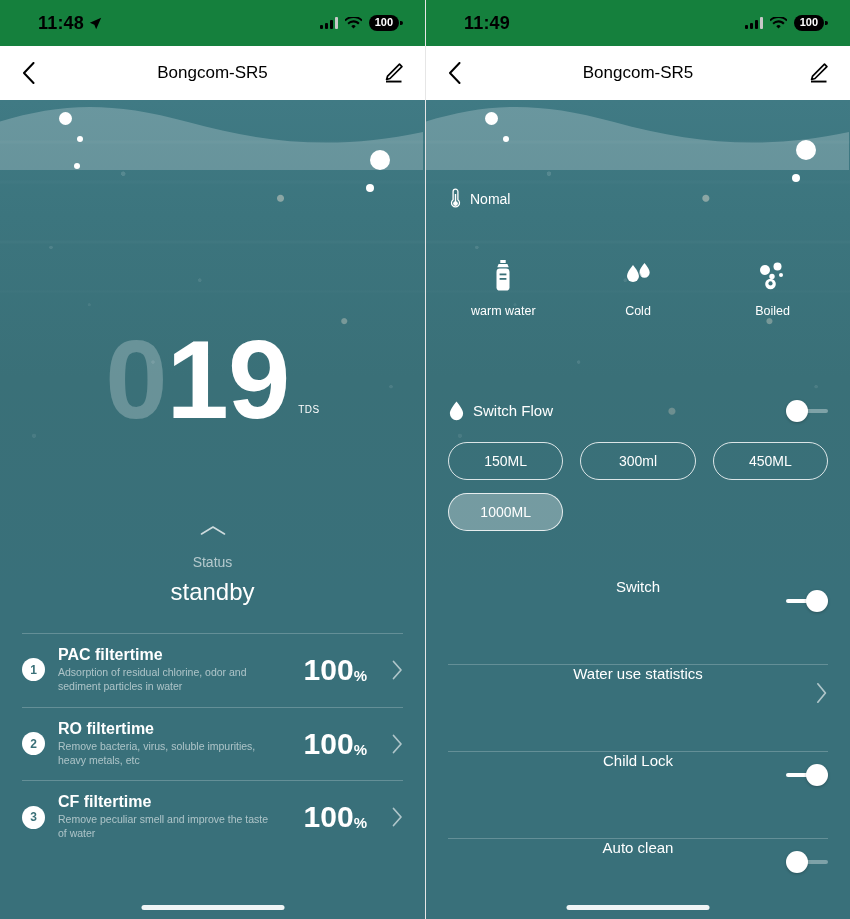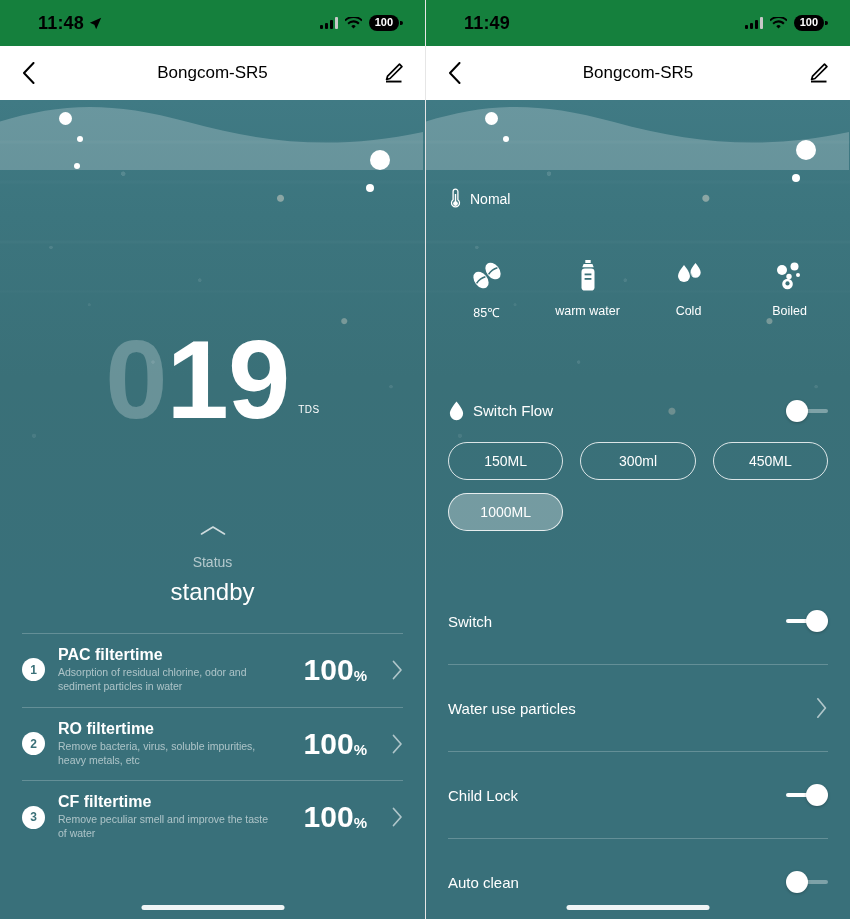--- a/index.html
+++ b/index.html
@@ -144,21 +144,21 @@
   }
   .vol-btn {
     height:38px; border:1px solid rgba(255,255,255,.82); border-radius:19px;
     display:flex; align-items:center; justify-content:center;
     font-size:14px; color:#fff; cursor:pointer; background:transparent;
   }
   .vol-btn.sel { background:rgba(255,255,255,.30); }
 
   .settings { position:absolute; left:22px; right:22px; top:478px; }
   .set-row {
-    height:86px; display:flex; align-items:center; cursor:pointer;
+    height:86px; display:flex; align-items:center; cursor:pointer;flex-direction:column;
   }
   .set-label { font-size:15px; color:#fff; }
   .set-right { margin-left:auto; display:flex; align-items:center; }
 
   .home-ind {
     position:absolute; bottom:9px; left:50%; transform:translateX(-50%);
     width:143px; height:5px; border-radius:3px; background:rgba(255,255,255,.92);
   }
 </style>
 </head>
@@ -344,35 +344,20 @@
         <svg width="15" height="21" viewBox="0 0 15 21">
           <path d="M7.5 1.2a2.4 2.4 0 0 0-2.4 2.4v8.1a4 4 0 1 0 4.8 0V3.6a2.4 2.4 0 0 0-2.4-2.4z" fill="none" stroke="#fff" stroke-width="1.3"></path>
           <circle cx="7.5" cy="15.6" r="2.4" fill="#fff"></circle>
           <rect x="6.8" y="6" width="1.4" height="8" fill="#fff"></rect>
         </svg>
         <span class="mode-head-label">Nomal</span>
       </div>
 
       <div class="modes">
 
-        <div class="mode">
-          <div class="mode-ic">
-            <svg width="34" height="32" viewBox="0 0 34 32">
-              <g fill="#fff">
-                <ellipse cx="11" cy="20" rx="6.4" ry="9.3" transform="rotate(-38 11 20)"></ellipse>
-                <ellipse cx="23" cy="11" rx="6.4" ry="9.3" transform="rotate(-38 23 11)"></ellipse>
-              </g>
-              <g stroke="#3a7078" stroke-width="1.5" fill="none">
-                <path d="M6.6 23.3c2.2-3.4 5-5.6 8.8-6.6"></path>
-                <path d="M18.6 14.3c2.2-3.4 5-5.6 8.8-6.6"></path>
-              </g>
-            </svg>
-          </div>
-          <div class="mode-lb">85℃</div>
-        </div>
 
         <div class="mode">
           <div class="mode-ic">
             <svg width="26" height="34" viewBox="0 0 26 34">
               <path d="M10.3 1h5.4v3h-5.4z" fill="#fff"></path>
               <path d="M8.6 5h8.8l1.3 3.3H7.3z" fill="#fff"></path>
               <rect x="6.5" y="9.6" width="13" height="22" rx="3.4" fill="#fff"></rect>
               <rect x="9.6" y="14.5" width="6.8" height="1.8" fill="#3a7078"></rect>
               <rect x="9.6" y="19" width="6.8" height="1.8" fill="#3a7078"></rect>
             </svg>
@@ -434,21 +419,21 @@
           <span class="set-right">
             <span class="toggle on">
               <span class="track"></span>
               <span class="knob"></span>
             </span>
           </span>
         </div>
         <div class="divider"></div>
 
         <div class="set-row">
-          <span class="set-label">Water use particles</span>
+          <span class="set-label">Water use statistics</span>
           <span class="set-right">
             <svg width="12" height="22" viewBox="0 0 12 22">
               <path d="M1.8 1.8 9.4 11l-7.6 9.2" stroke="rgba(255,255,255,.6)" stroke-width="1.7" fill="none" stroke-linecap="round" stroke-linejoin="round"></path>
             </svg>
           </span>
         </div>
         <div class="divider"></div>
 
         <div class="set-row">
           <span class="set-label">Child Lock</span>

